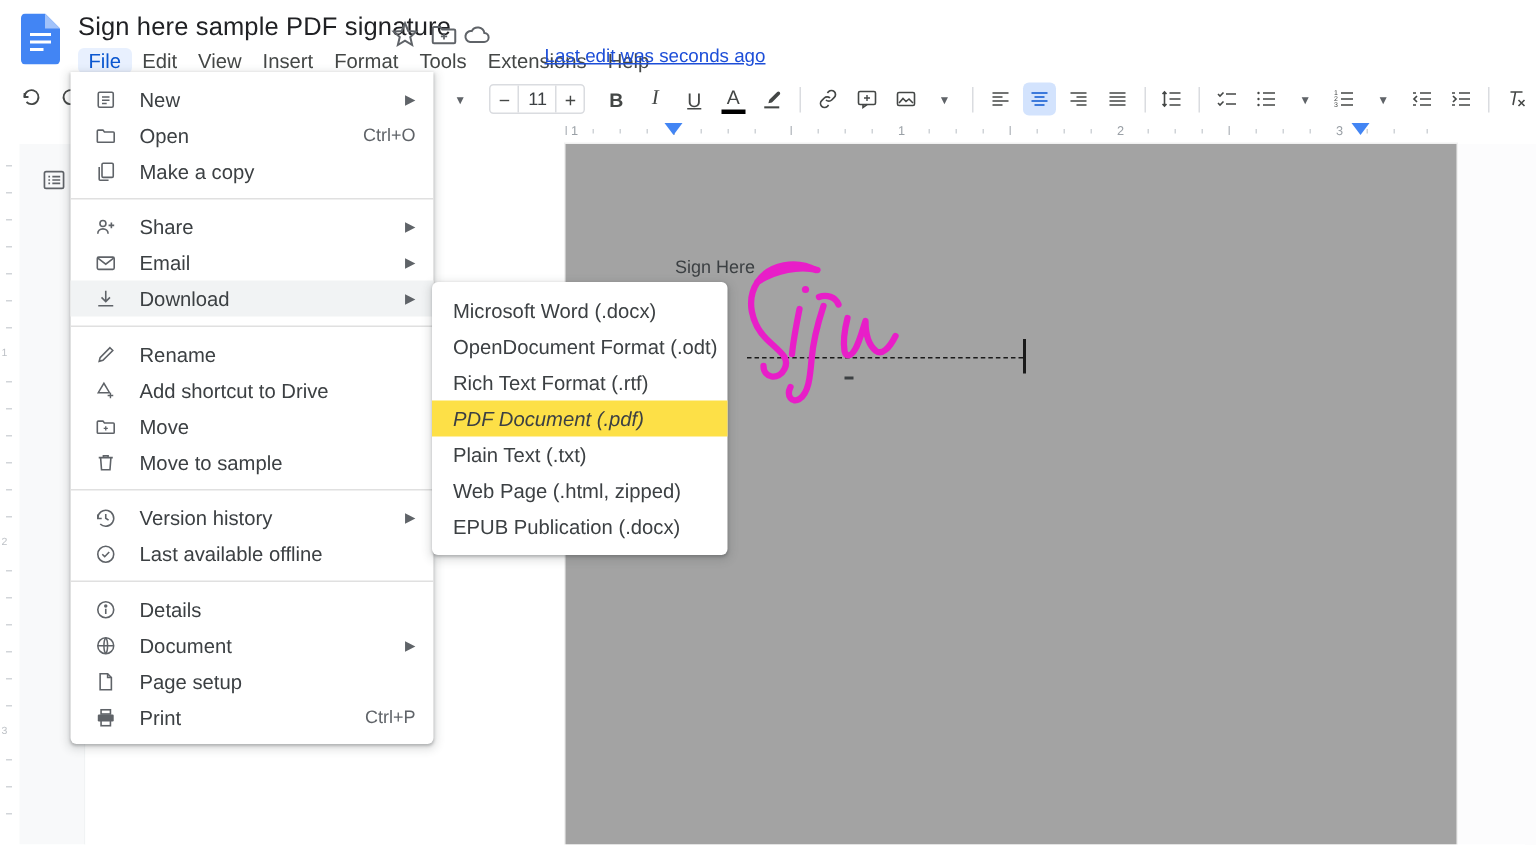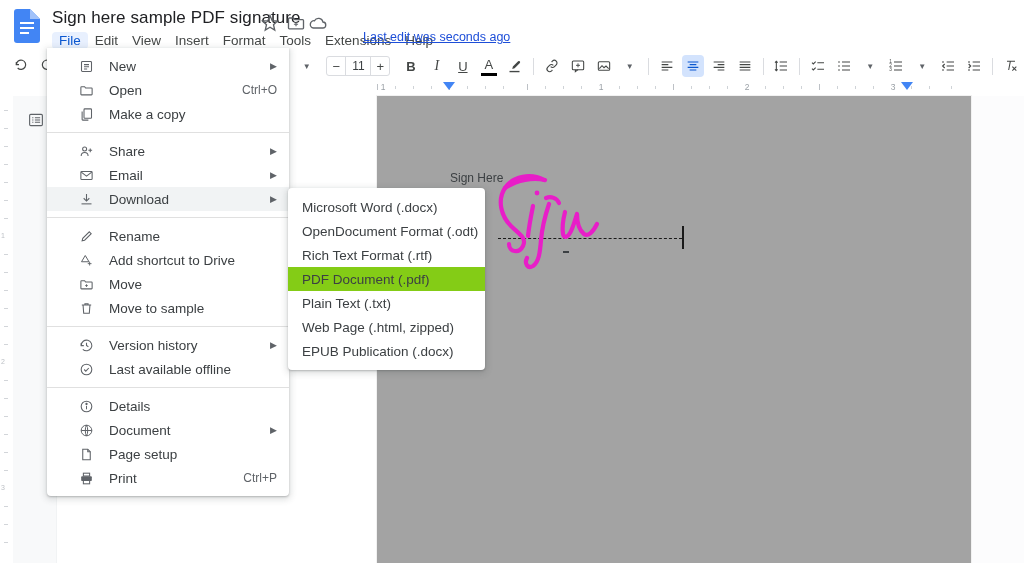--- a/index.html
+++ b/index.html
@@ -119,41 +119,41 @@
 
   
   .menu-panel {
     position: absolute; background: #fff; border-radius: 0 0 4px 4px;
     box-shadow: 0 2px 6px 2px rgba(60,64,67,.15), 0 1px 2px rgba(60,64,67,.3);
     padding: 6px 0; z-index: 50;
   }
   #file-menu { left: 47px; top: 48px; width: 242px; }
   .mrow {
     position: relative; height: 24px; display: flex; align-items: center;
-    padding: 0 12px 0 30px; cursor: pointer; font-size: 13.5px; color: #3c4043; white-space: nowrap;
+    padding: 0 12px 0 14px; cursor: pointer; font-size: 13.5px; color: #3c4043; white-space: nowrap;
   }
   .mrow.hl { background: #f1f3f4; }
   .mrow .micon {
     width: 18px; height: 18px; margin-right: 14px; color: #5f6368;
     display: inline-flex; align-items: center; justify-content: center; flex: 0 0 18px;
   }
   .mrow .mlabel { flex: 1; }
   .mrow .maccel { font-size: 12px; color: #5f6368; margin-left: 18px; }
   .mrow .marrow { font-size: 9px; color: #5f6368; margin-left: 12px; }
   .mdiv { height: 1px; background: #e0e0e0; margin: 6px 0; }
 
   
   #download-submenu {
     left: 288px; top: 188px; width: 197px; border-radius: 4px; padding: 7px 0;
   }
   .srow {
     height: 24px; display: flex; align-items: center; padding: 0 14px;
     font-size: 13.5px; color: #3c4043; cursor: pointer; white-space: nowrap;
   }
-  .srow.hl { background: #84cc16; }
+  .srow.hl { background: #fde047; font-style: italic; }
 </style>
 </head>
 <body>
 
 <div id="app">
 
   <div class="titlebar">
     <svg class="docs-logo" viewBox="0 0 26 34">
       <path d="M3 0h13l10 10v21a3 3 0 0 1-3 3H3a3 3 0 0 1-3-3V3a3 3 0 0 1 3-3z" fill="#4285f4"></path>
       <path d="M16 0l10 10H16z" fill="#a1c2fa"></path>

